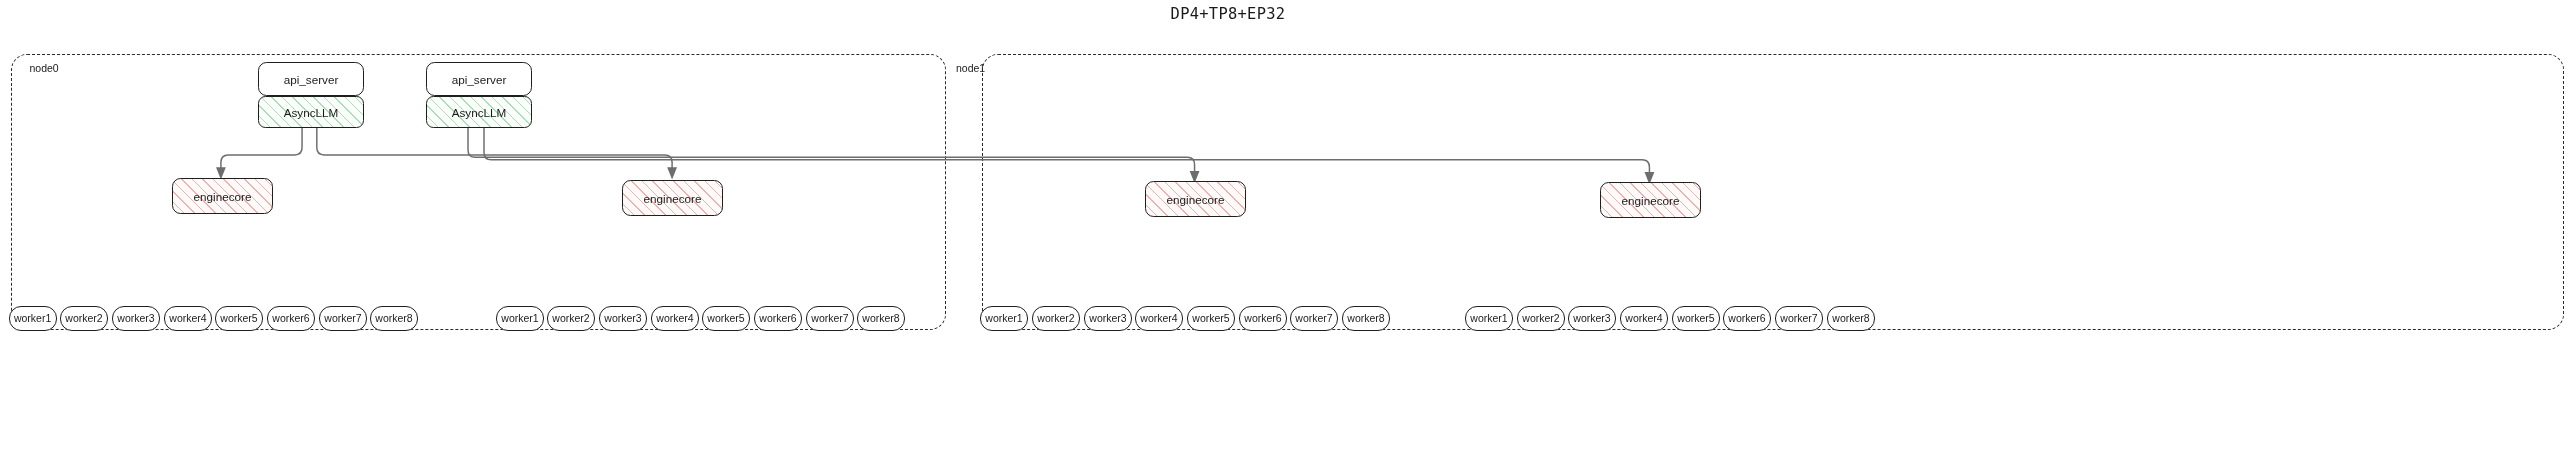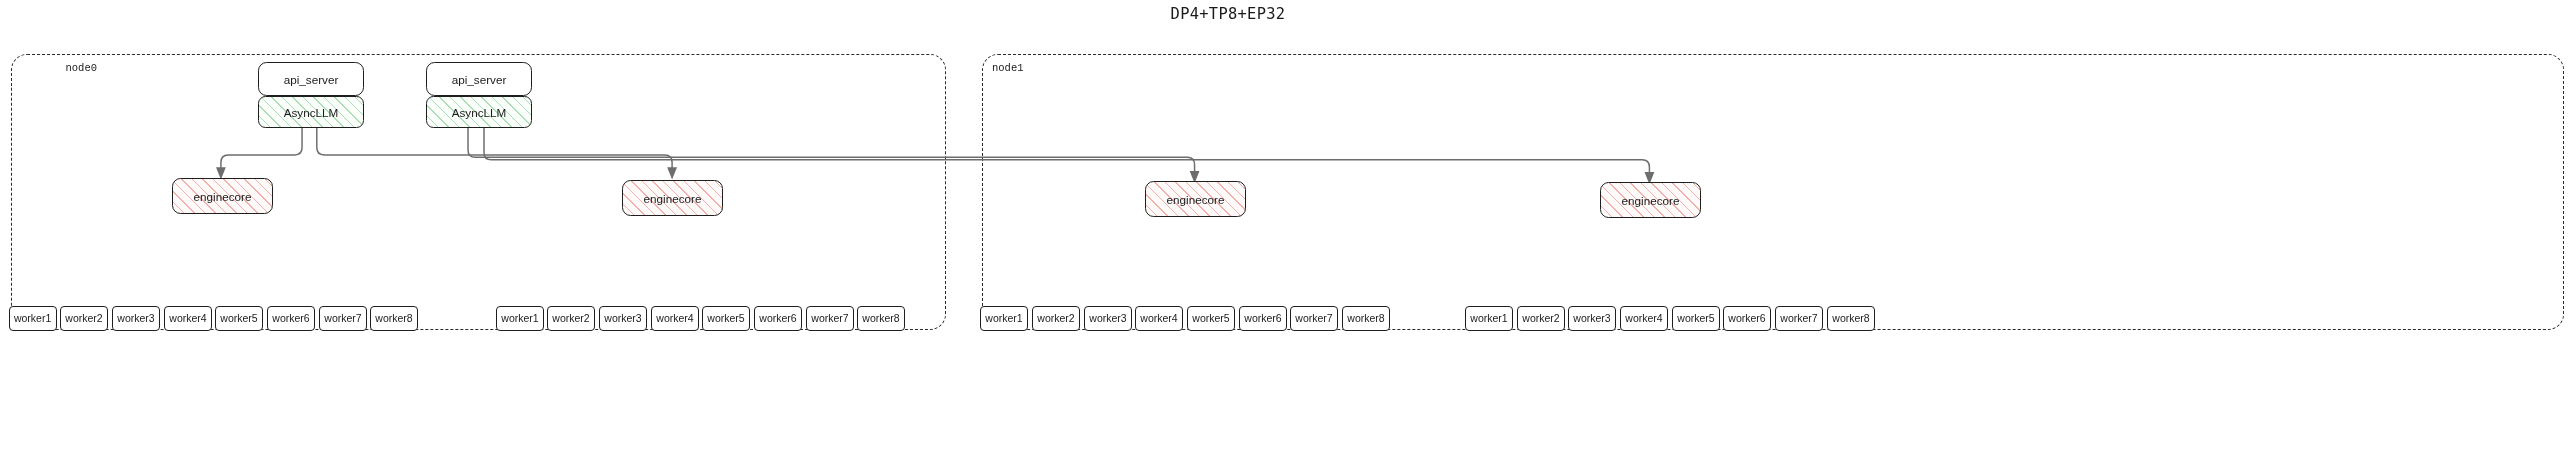--- a/index.html
+++ b/index.html
@@ -15,23 +15,22 @@
     font-family:"DejaVu Sans Mono","Liberation Mono",monospace;
   }
 
   
   .node-box{
     position:absolute;border:1.5px dashed #2b2b2b;border-radius:16px;
     background:transparent;box-sizing:border-box;
   }
   .node-label{
     position:absolute;font-size:10.5px;color:#1a1a1a;
-    font-family:Liberation Mono, monospace;
+    font-family:Liberation Sans, sans-serif;
     white-space:nowrap;
-    margin-left:36px;
   }
 
   
   .nbox{
     position:absolute;box-sizing:border-box;
     border:1.5px solid #1f1f1f;border-radius:7.4px;
     display:flex;align-items:center;justify-content:center;
     font-family:"Liberation Sans",sans-serif;
     font-size:11.7px;color:#1a1a1a;background:#ffffff;
     white-space:nowrap;overflow:hidden;
@@ -50,21 +49,21 @@
   .nbox.engine{
     border-radius:8.6px;
     background-color:#fffafa;
     background-image:repeating-linear-gradient(45deg,
         rgba(232,130,120,0.60) 0px,
         rgba(232,130,120,0.60) 1px,
         rgba(255,255,255,0) 1px,
         rgba(255,255,255,0) 7.4px);
   }
   .nbox.worker{
-    border-radius:4px;font-size:10.5px;background:#ffffff;border-width:1.4px;
+    border-radius:12px;font-size:10.5px;background:#ffffff;border-width:1.4px;
   }
 
   svg.wires{position:absolute;left:0;top:0;width:2576px;height:469px;
             pointer-events:none;overflow:visible;}
   svg.wires path{fill:none;stroke:#6d6d6d;stroke-width:2.4px;}
   svg.wires polygon{fill:#6d6d6d;}
 </style>
 </head>
 <body>
 

